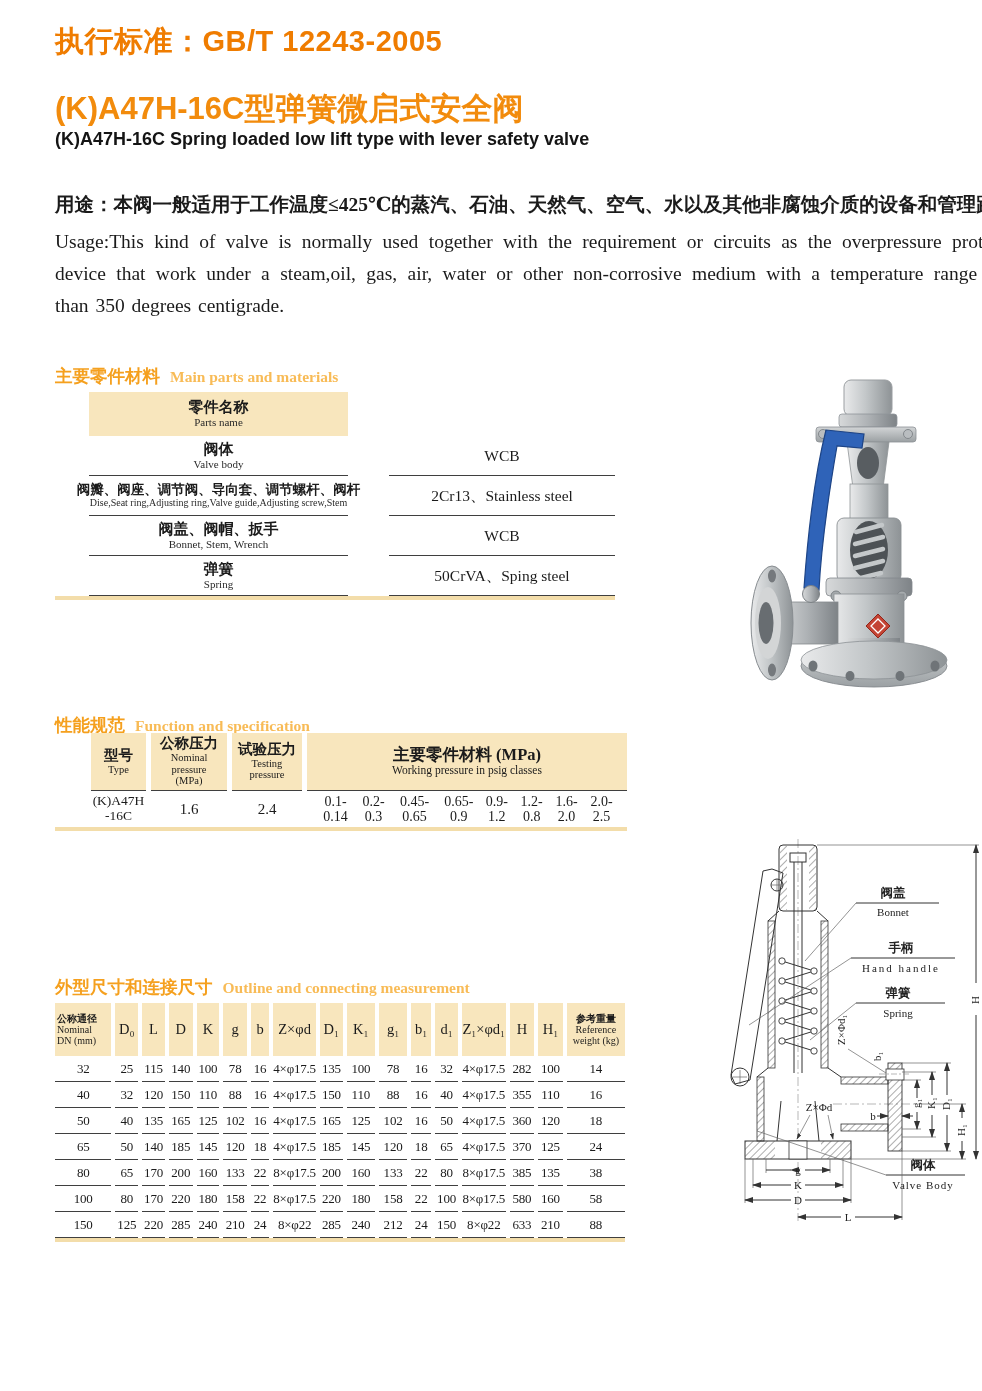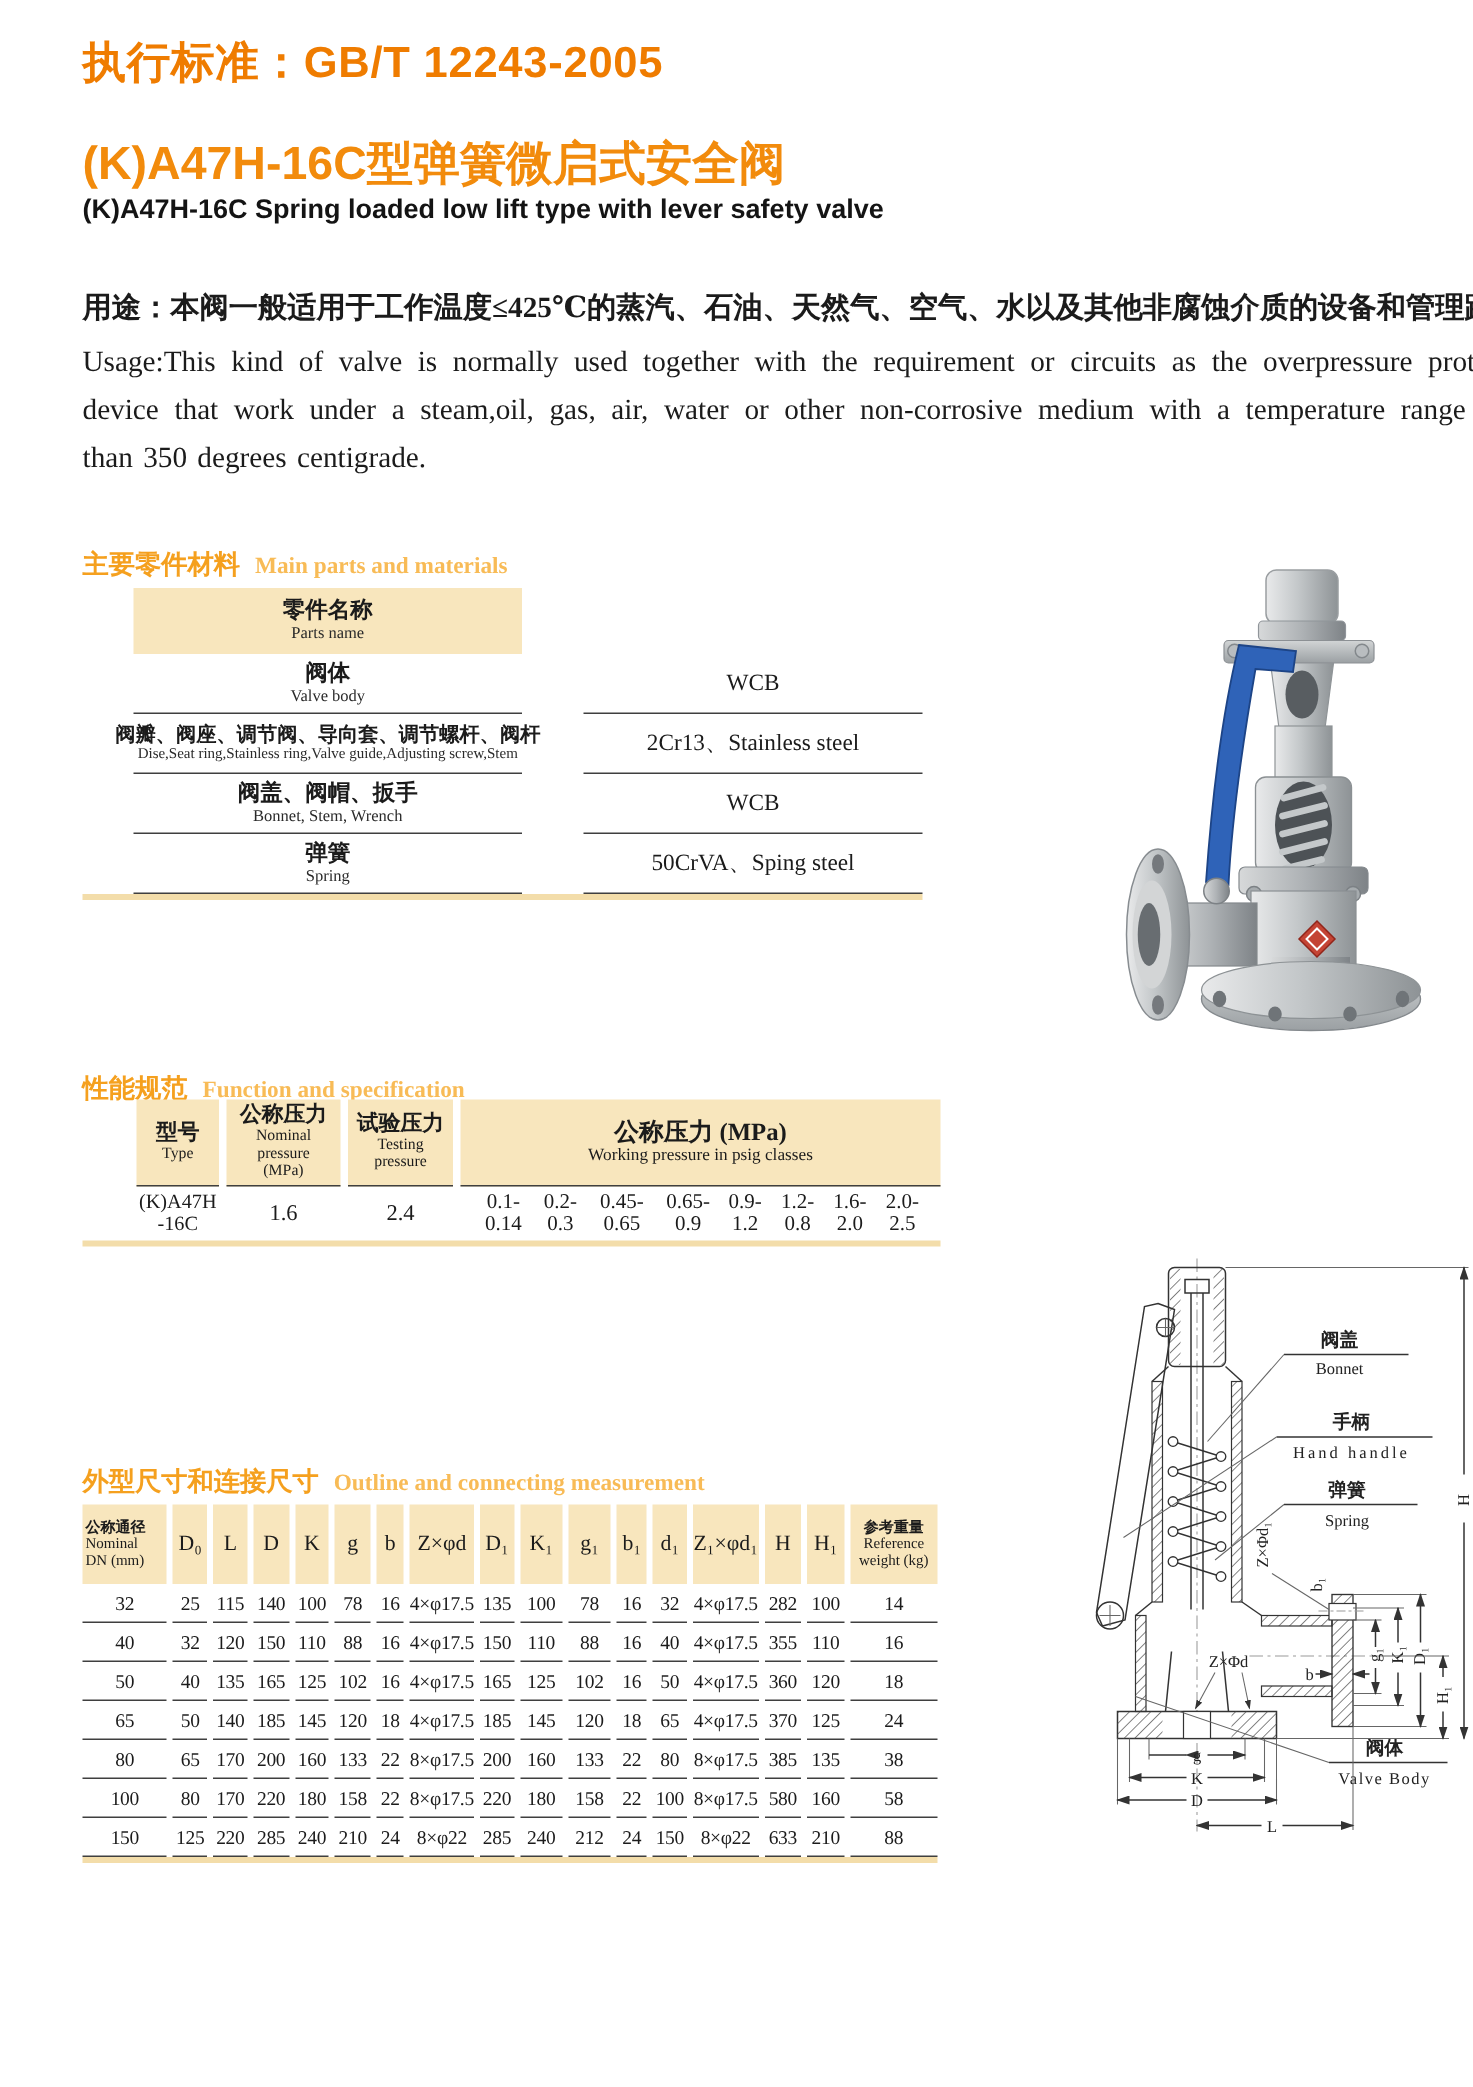--- a/index.html
+++ b/index.html
@@ -109,21 +109,21 @@
   <div class="t1-row body-row">
     <div class="cell">
       <div class="cn-l">阀体</div>
       <div class="en-l">Valve body</div>
     </div>
     <div class="cell mat-v">WCB</div>
   </div>
   <div class="t1-row body-row">
     <div class="cell">
       <div class="cn-l" style="font-size:13.5px;white-space:nowrap;">阀瓣、阀座、调节阀、导向套、调节螺杆、阀杆</div>
-      <div class="en-l" style="font-size:10px;white-space:nowrap;">Dise,Seat ring,Stainless ring,Valve guide,Adjusting screw,Stem</div>
+      <div class="en-l" style="font-size:10px;white-space:nowrap;">Dise,Seat ring,Adjusting ring,Valve guide,Adjusting screw,Stem</div>
     </div>
     <div class="cell mat-v">2Cr13、Stainless steel</div>
   </div>
   <div class="t1-row body-row">
     <div class="cell">
       <div class="cn-l">阀盖、阀帽、扳手</div>
       <div class="en-l">Bonnet,  Stem,  Wrench</div>
     </div>
     <div class="cell mat-v">WCB</div>
   </div>
@@ -226,21 +226,21 @@
       <div class="en-h">Nominal</div>
       <div class="en-h">pressure</div>
       <div class="en-h">(MPa)</div>
     </div>
     <div class="cell">
       <div class="cn-h">试验压力</div>
       <div class="en-h">Testing</div>
       <div class="en-h">pressure</div>
     </div>
     <div class="cell">
-      <div class="work-cn">公称压力 (MPa)</div>
+      <div class="work-cn">主要零件材料 (MPa)</div>
       <div class="work-en">Working pressure in psig classes</div>
     </div>
   </div>
   <div class="t2-grid data">
     <div class="cell model">
       <div>(K)A47H</div>
       <div>-16C</div>
     </div>
     <div class="cell val">1.6</div>
     <div class="cell val">2.4</div>

